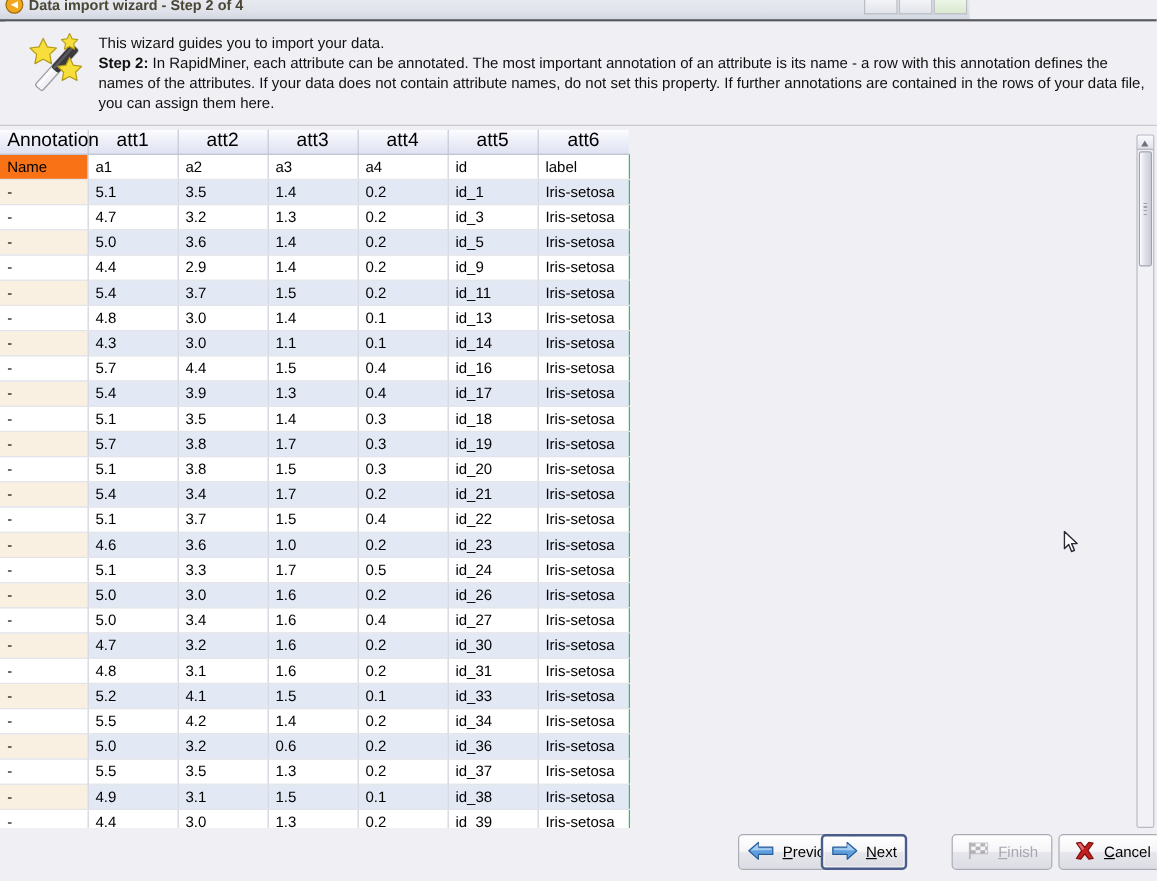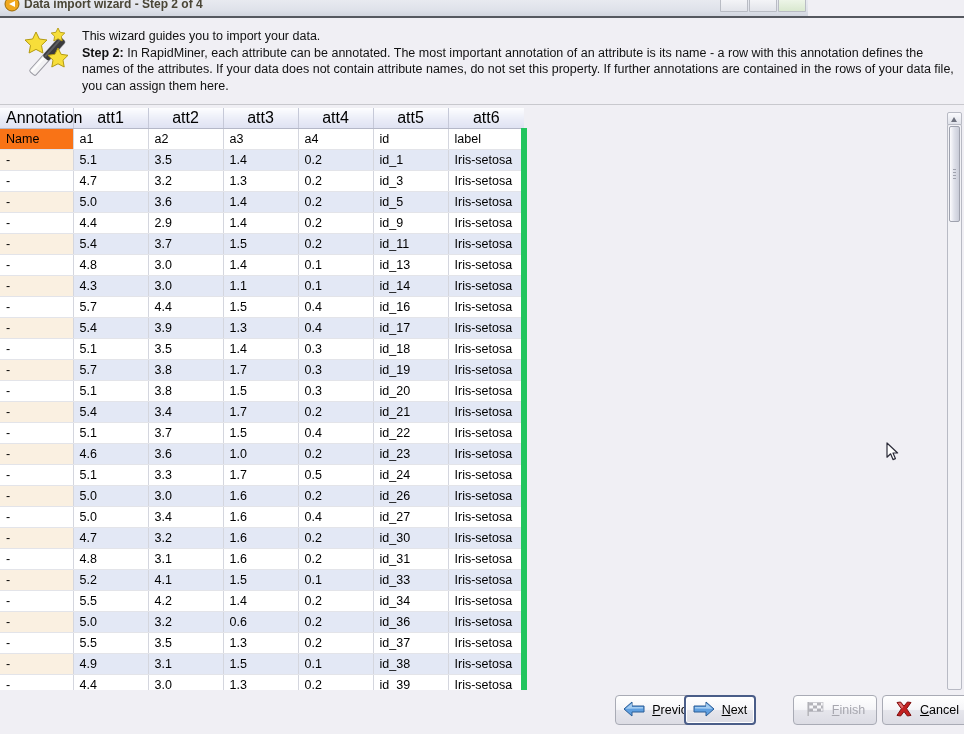--- a/index.html
+++ b/index.html
@@ -133,21 +133,21 @@
   table.datagrid td {
     height: 20px;
     padding: 0 6px;
     border-right: 1px solid #d4d6de;
     border-bottom: 1px solid #e3e4e9;
     white-space: nowrap;
     overflow: hidden;
     text-align: left;
     color: #000;
   }
-  table.datagrid td:last-child { border-right: 6px solid #22c55e; }
+  table.datagrid td:last-child { border-right: 1px solid #22c55e; }
 
   
   tr.row-name td { background: #ffffff; }
   tr.row-name td.ann { background: #f97316; }
 
   
   tr.alt td      { background: #e3e8f5; }
   tr.alt td.ann  { background: #faf0e1; }
   tr.plain td    { background: #ffffff; }
   tr.plain td.ann{ background: #ffffff; }

